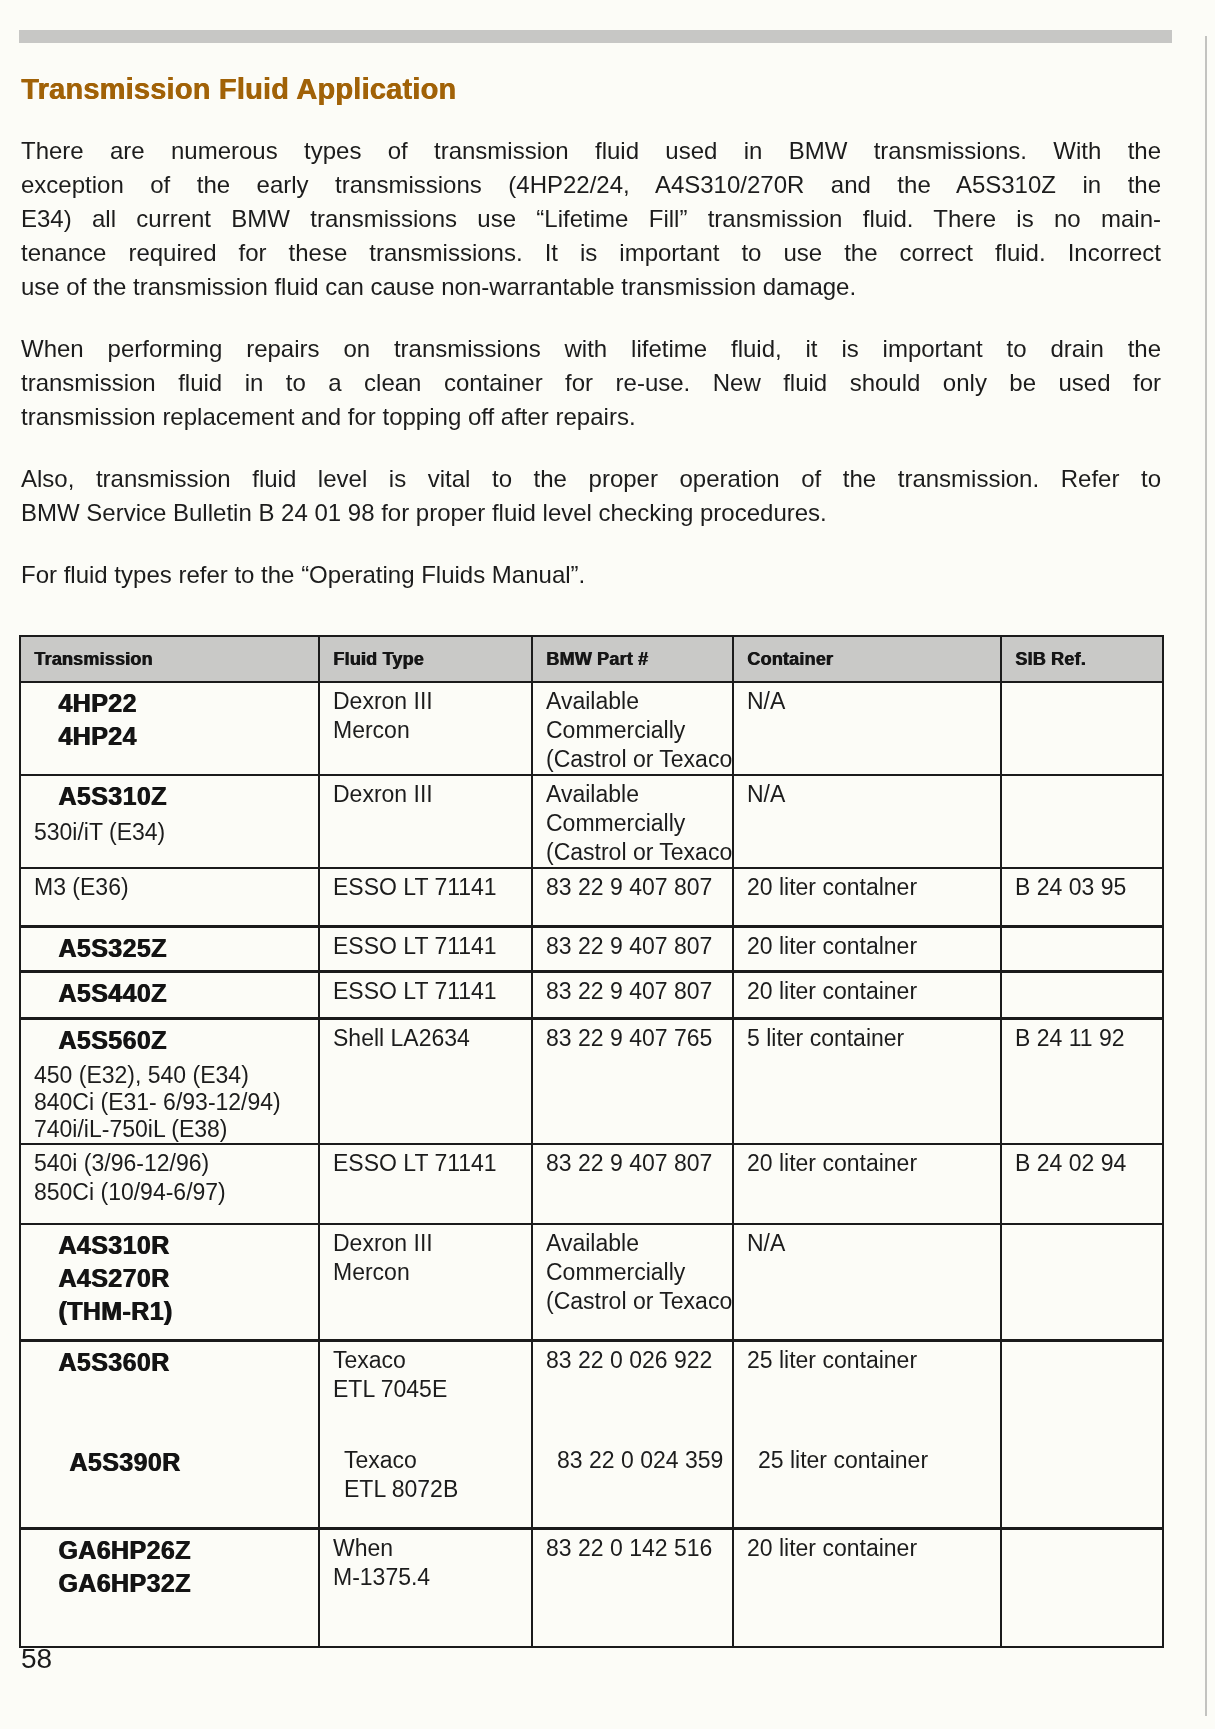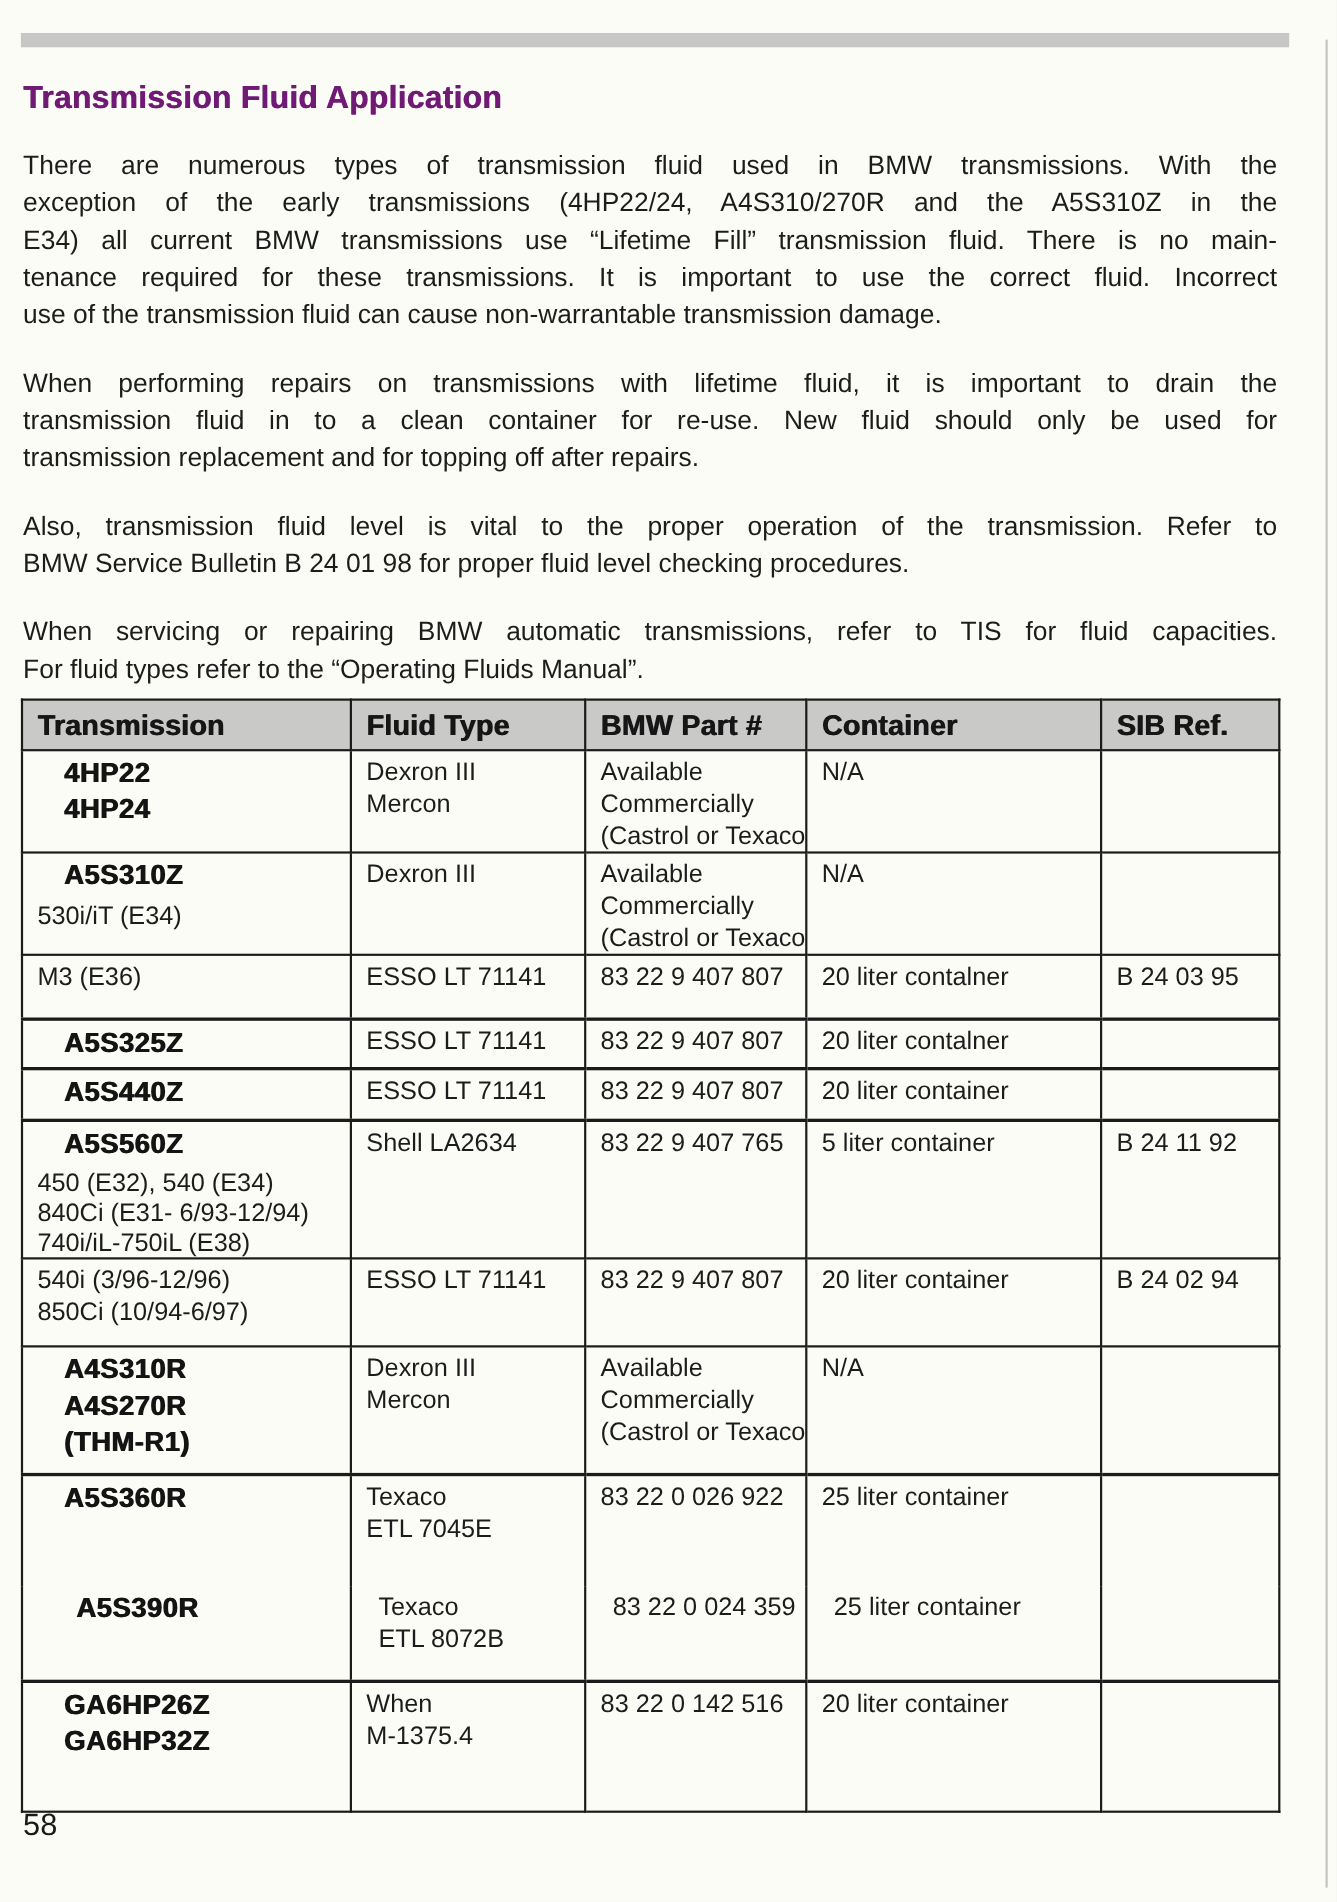--- a/index.html
+++ b/index.html
@@ -18,37 +18,37 @@
   }
   .scan-edge{
     position:absolute;left:1205px;top:36px;width:2px;height:1680px;
     background:#c3c3c0;
   }
   .content{
     position:absolute;left:21px;top:72px;width:1140px;
   }
   .title{
     margin:0 0 28px 0;font-size:29px;line-height:34px;font-weight:700;
-    letter-spacing:0.2px;color:#701a75;
+    letter-spacing:0.2px;color:#a16207;
     text-shadow:0.6px 0 0 currentColor;
   }
   .para{margin:0 0 28px 0;}
   .para .ln{
     font-size:24px;line-height:34px;color:#1c1c1c;
     text-align:justify;text-align-last:justify;
   }
   .para .ln.last{text-align-last:left;}
 
   table.fluid{
     position:absolute;left:19px;top:635px;width:1143px;
     border-collapse:collapse;table-layout:fixed;
   }
   table.fluid th{
     background:#c9c9c7;border:2px solid #1b1b1b;
-    font-size:26px;font-weight:700;text-align:left;
+    font-size:18px;font-weight:700;text-align:left;
     padding:5px 8px 5px 13px;height:34px;
     letter-spacing:0.2px;text-shadow:0.8px 0 0 currentColor;color:#161616;
   }
   table.fluid td{
     border:2px solid #1b1b1b;vertical-align:top;
     padding:4px 8px 0 13px;font-size:23px;line-height:29px;color:#1c1c1c;
     overflow:hidden;
   }
   td .cl{white-space:nowrap;}
   td .code{
@@ -88,21 +88,20 @@
         <div class="para">
           <div class="ln">When performing repairs on transmissions with lifetime fluid, it is important to drain the</div>
           <div class="ln">transmission fluid in to a clean container for re-use.  New fluid should only be used for</div>
           <div class="ln last">transmission replacement and for topping off after repairs.</div>
         </div>
         <div class="para">
           <div class="ln">Also, transmission fluid level is vital to the proper operation of the transmission.  Refer to</div>
           <div class="ln last">BMW Service Bulletin B 24 01 98 for proper fluid level checking procedures.</div>
         </div>
         <div class="para">
-          <div class="ln">When servicing or repairing BMW automatic transmissions, refer to TIS for fluid capacities.</div>
           <div class="ln last">For fluid types refer to the “Operating Fluids Manual”.</div>
         </div>
       </div>
   </div>
 
   <table class="fluid">
     <colgroup>
       <col style="width:299px">
         <col style="width:213px">
         <col style="width:201px">

